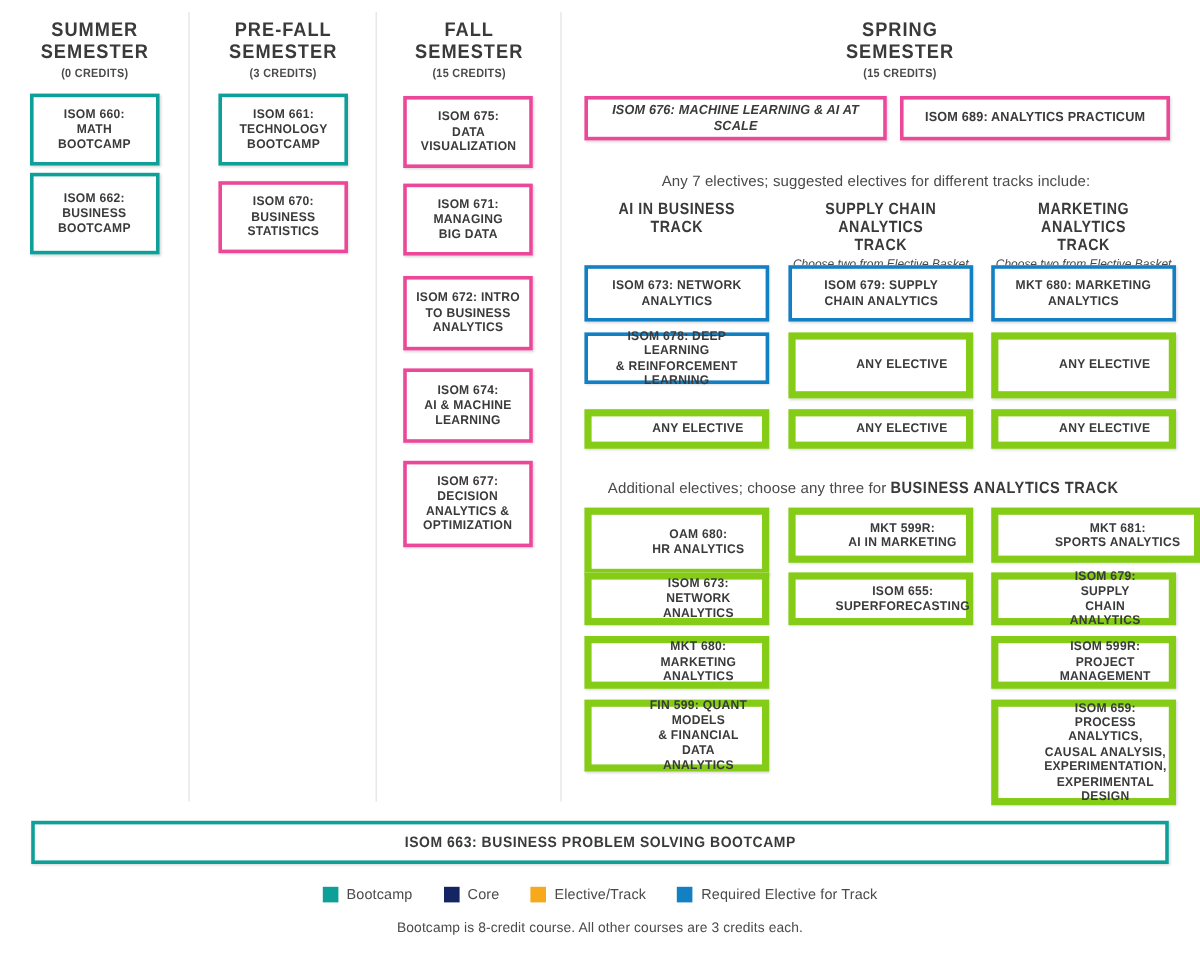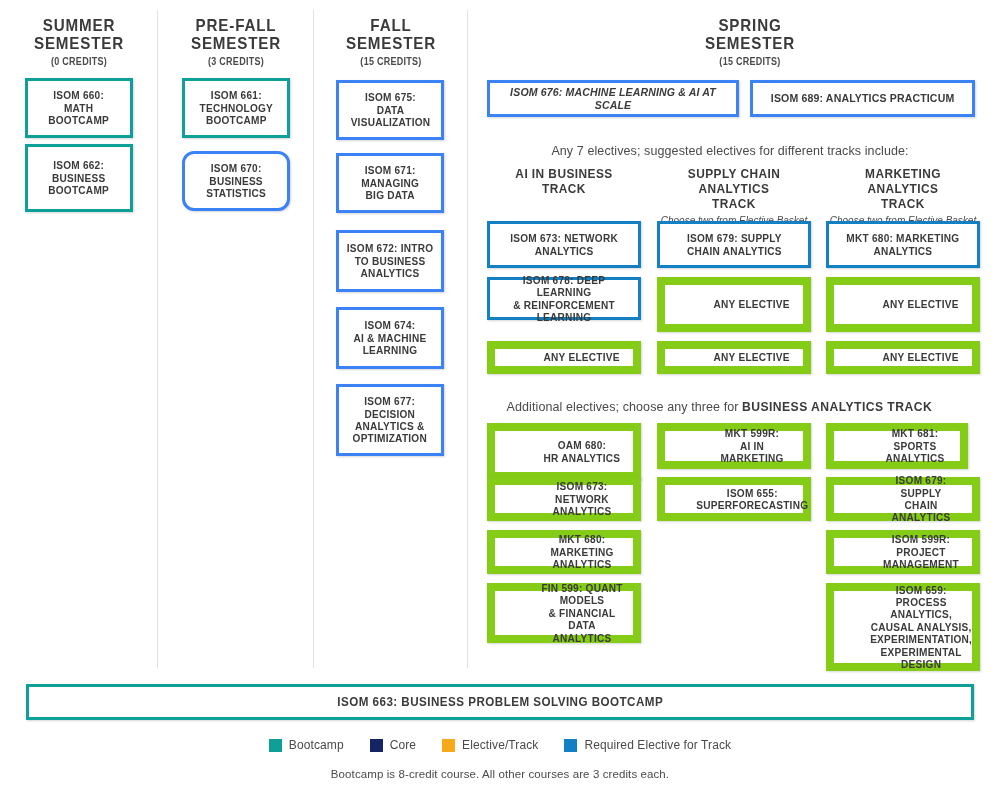--- a/index.html
+++ b/index.html
@@ -32,22 +32,22 @@
     display:flex;align-items:center;justify-content:center;text-align:center;
     box-shadow:1px 1px 2px rgba(0,0,0,.17);
   }
   .box span{
     display:block;font-weight:bold;font-size:10.5px;line-height:12.4px;
     letter-spacing:.25px;color:#3a3a3a;white-space:pre-line;padding:0 5px;
     transform:scaleX(.96);transform-origin:center;
   }
   .box.wide span{font-size:11px;letter-spacing:.15px;}
   .t-bootcamp{border:3px solid #0ea098;}
-  .t-core{border:3px solid #3b82f6;}
-  .t-elective{border:8px solid #84cc16;padding-left:36px;}
+  .t-core{border:3px solid #ec4899;}
+  .t-elective{border:6px solid #84cc16;padding-left:36px;}
   .t-required{border:3px solid #1380c4;}
 
   
   .note{
     position:absolute;text-align:center;font-size:12.5px;color:#4a4a4a;
     letter-spacing:.1px;
   }
   .note b{
     font-weight:bold;font-size:13.5px;letter-spacing:.5px;color:#3a3a3a;
     display:inline-block;transform:scaleX(.9);transform-origin:left center;
@@ -117,21 +117,21 @@
   <div class="sem-head" style="left:165px;top:16px;width:142px;">
     <div class="sem-title">PRE-FALL
 SEMESTER</div>
     <div class="sem-credits">(3 CREDITS)</div>
   </div>
   <div class="box t-bootcamp" style="left:182px;top:78px;width:108px;height:60px;">
     <span>ISOM 661:
 TECHNOLOGY
 BOOTCAMP</span>
   </div>
-  <div class="box t-core" style="left:182px;top:151px;width:108px;height:60px;border-radius:12px;">
+  <div class="box t-core" style="left:182px;top:151px;width:108px;height:60px;">
     <span>ISOM 670:
 BUSINESS
 STATISTICS</span>
   </div>
 
   <div class="sem-head" style="left:320px;top:16px;width:142px;">
     <div class="sem-title">FALL
 SEMESTER</div>
     <div class="sem-credits">(15 CREDITS)</div>
   </div>
@@ -251,21 +251,21 @@
 
   <div class="box t-elective" style="left:657px;top:423px;width:154px;height:46px;">
     <span>MKT 599R:
 AI IN MARKETING</span>
   </div>
   <div class="box t-elective" style="left:657px;top:477px;width:154px;height:44px;">
     <span>ISOM 655:
 SUPERFORECASTING</span>
   </div>
 
-  <div class="box t-elective" style="left:826px;top:423px;width:142px;height:46px;">
+  <div class="box t-elective" style="left:826px;top:423px;width:175px;height:46px;">
     <span>MKT 681:
 SPORTS ANALYTICS</span>
   </div>
   <div class="box t-elective" style="left:826px;top:477px;width:154px;height:44px;">
     <span>ISOM 679: SUPPLY
 CHAIN ANALYTICS</span>
   </div>
   <div class="box t-elective" style="left:826px;top:530px;width:154px;height:44px;">
     <span>ISOM 599R:
 PROJECT MANAGEMENT</span>

